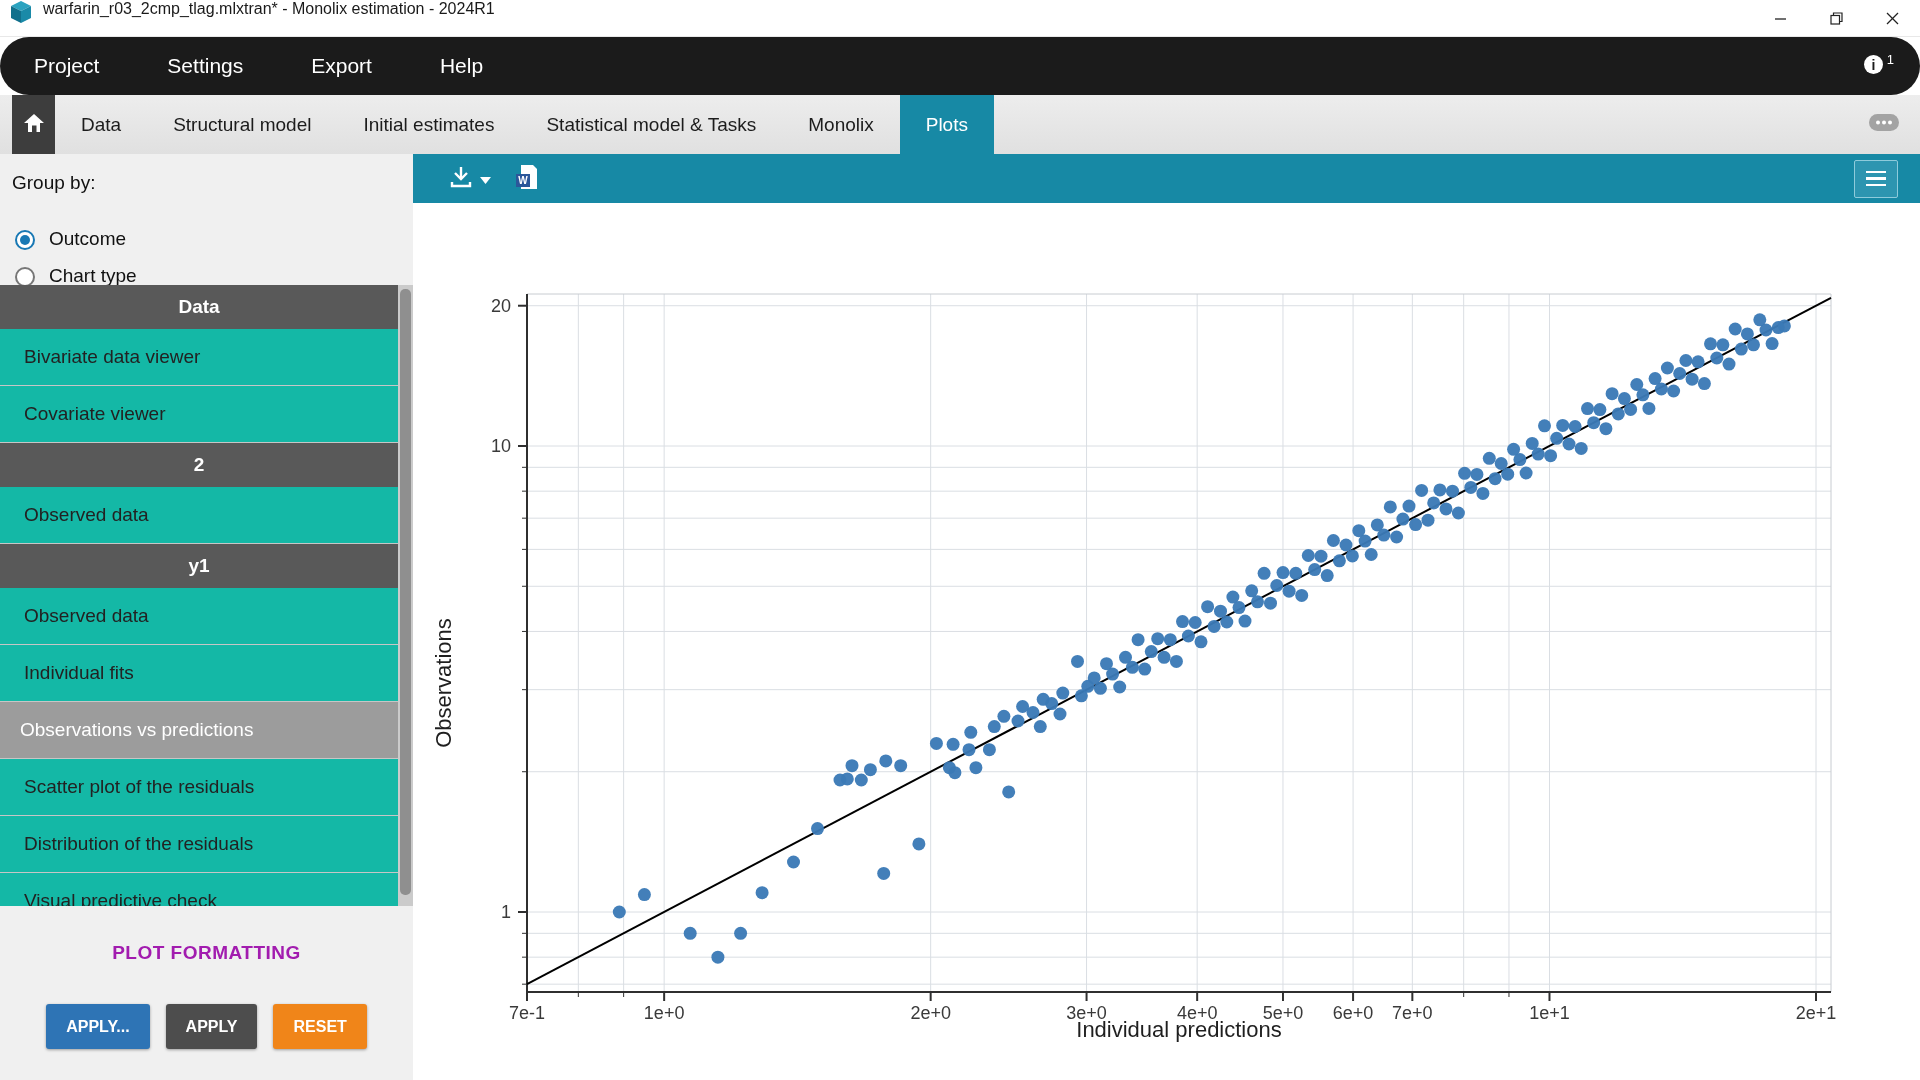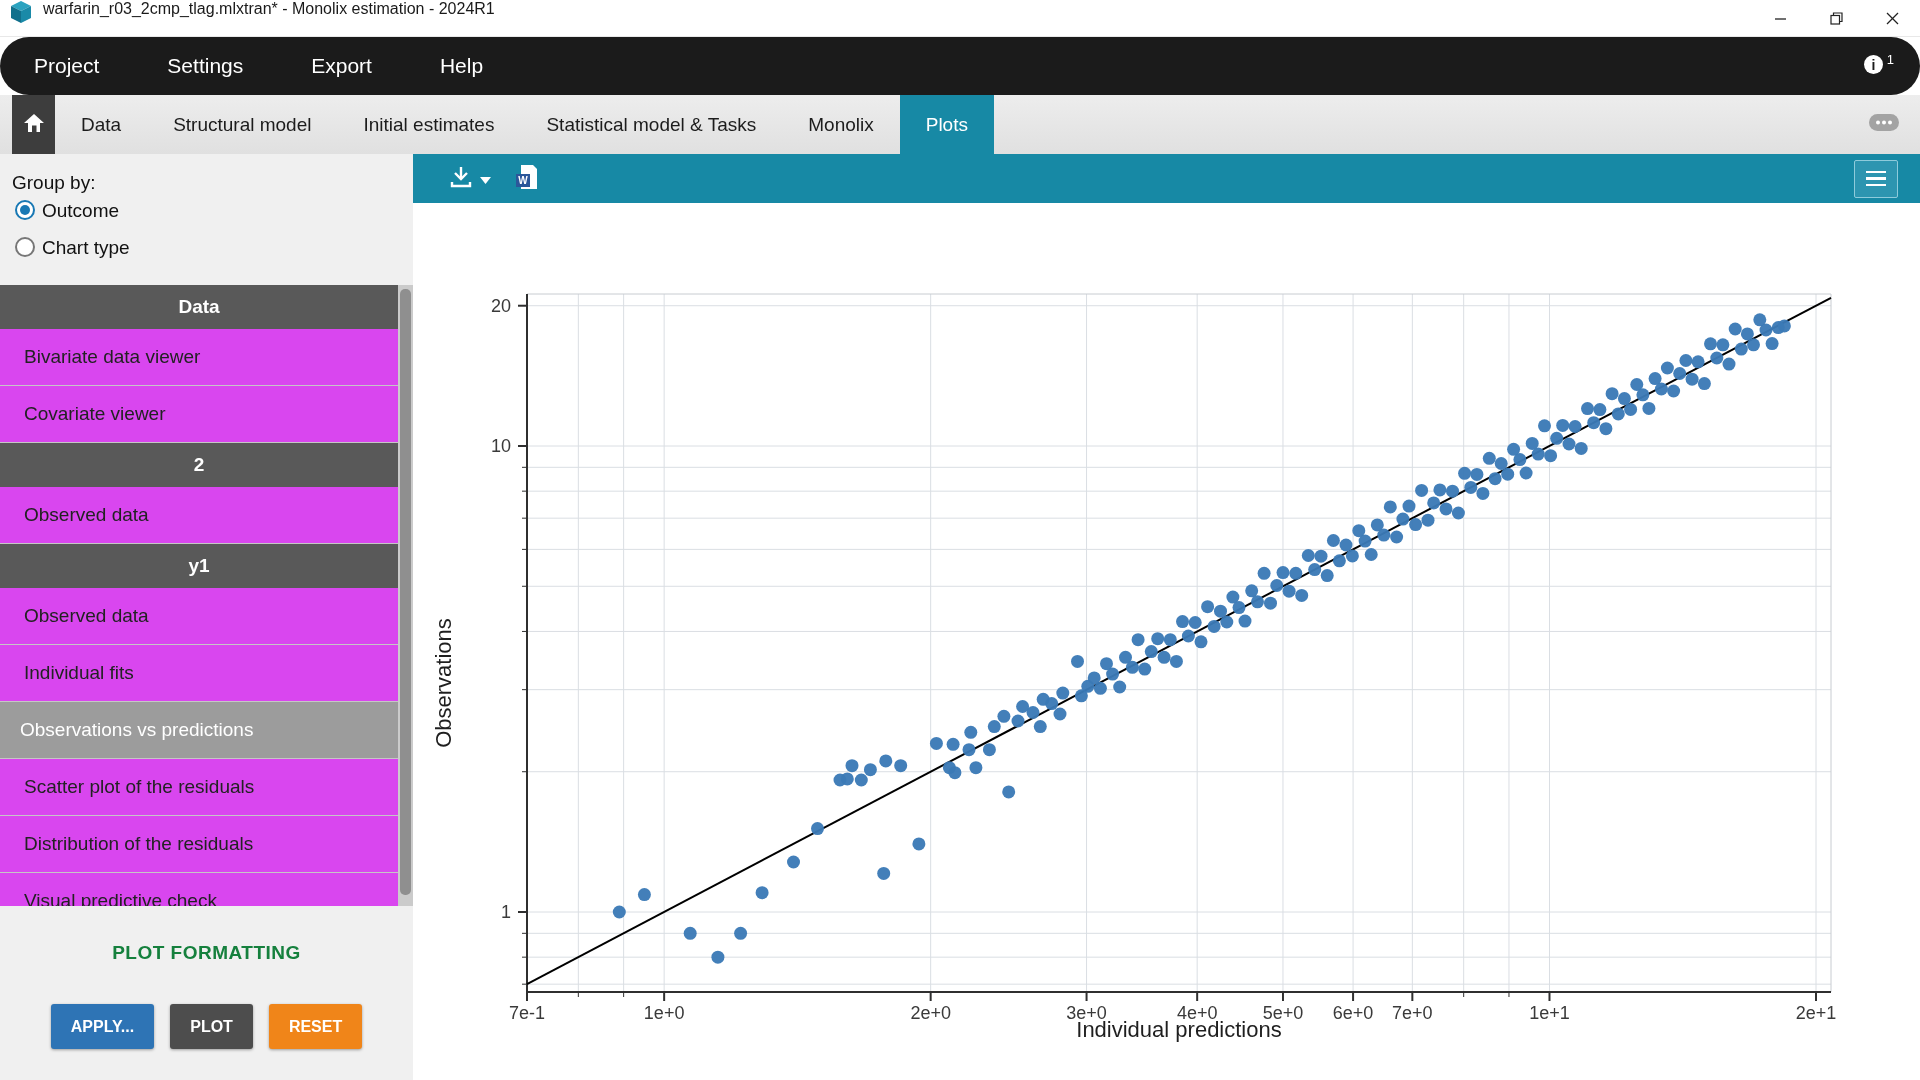--- a/index.html
+++ b/index.html
@@ -27,40 +27,40 @@
   .tab.bold { font-weight:normal; }
   .tab.active { background:#1789a5; color:#fff; }
   .tabbar-right { margin-left:auto; margin-right:20px; align-self:center; display:flex; }
 
   
   .workspace { display:flex; height:926px; }
 
   
   .sidebar { width:413px; background:#f0f0f0; position:relative; flex-shrink:0; }
   .groupby-label { position:absolute; top:18px; left:12px; font-size:19px; color:#111; }
-  .radio-row { position:absolute; left:15px; display:flex; align-items:flex-start; gap:7px; }
+  .radio-row { position:absolute; left:15px; display:flex; align-items:flex-end; gap:14px;margin-top:28px; }
   .radio-row.r1 { top:46px; } .radio-row.r2 { top:83px; }
   .radio { width:20px; height:20px; border-radius:50%; border:2px solid #777; background:#fff; position:relative; flex-shrink:0; }
   .radio.sel { border-color:#1878b4; }
   .radio.sel::after { content:""; position:absolute; left:3px; top:3px; width:10px; height:10px;
                       border-radius:50%; background:#1878b4; }
   .radio-label { font-size:19px; color:#111; }
 
   .nav-list { position:absolute; top:131px; left:0; width:398px; height:621px; overflow:hidden; }
   .nav-header { height:44px; background:#595959; color:#fff; font-weight:bold; font-size:19px;
                 display:flex; align-items:center; justify-content:center; }
-  .nav-item { height:57px; background:#d946ef; color:#222; font-size:19px; display:flex;
+  .nav-item { height:57px; background:#14b8a6; color:#222; font-size:19px; display:flex;
               align-items:center; padding-left:24px; border-bottom:1px solid #c6c6c6; }
   .nav-item.selected { background:#9c9c9c; color:#fff;padding-left:20px; }
 
   .scroll-strip { position:absolute; top:131px; right:0; width:15px; height:621px; background:#cbcbcb; }
   .scroll-thumb { position:absolute; top:4px; left:2px; width:11px; height:606px; background:#8f8f8f; border-radius:5px; }
 
   .plot-formatting { position:absolute; top:788px; width:100%; text-align:center;
-                     font-weight:bold; font-size:19px; color:#15803d; letter-spacing:.5px; }
+                     font-weight:bold; font-size:19px; color:#a21caf; letter-spacing:.5px; }
   .sidebar-buttons { position:absolute; top:838px; width:100%; display:flex; justify-content:center; gap:16px; }
   .sbtn { height:45px; border:none; border-radius:3px; color:#fff; font-size:16px; font-weight:bold;
           padding:0 20px; box-shadow:0 1px 3px rgba(0,0,0,.35); cursor:pointer;margin-top:12px; }
   .sbtn.apply { background:#2e74b5; } .sbtn.save { background:#4d4d4d; } .sbtn.reset { background:#f08519; }
 
   
   .content { flex:1; position:relative; background:#fff; }
   .plot-toolbar { height:49px; background:#1789a5; display:flex; align-items:center; }
   .tb-download { margin-left:36px; display:flex; align-items:center; gap:7px; }
   .tb-word { margin-left:24px; display:flex; }
@@ -176,21 +176,21 @@
       <div class="nav-item">Distribution of the residuals</div>
       <div class="nav-item">Visual predictive check</div>
     </div>
     <div class="scroll-strip">
       <div class="scroll-thumb"></div>
     </div>
 
     <div class="plot-formatting">PLOT FORMATTING</div>
     <div class="sidebar-buttons">
       <button class="sbtn apply">APPLY...</button>
-      <button class="sbtn save">PLOT</button>
+      <button class="sbtn save">APPLY</button>
       <button class="sbtn reset">RESET</button>
     </div>
   </div>
 
   <div class="content">
     <div class="plot-toolbar">
       <div class="tb-download">
         <span>
           <svg width="24" height="24" viewBox="0 0 24 24" fill="none" stroke="#fff" stroke-width="2.4">
             <line x1="12" y1="2" x2="12" y2="13"></line>

